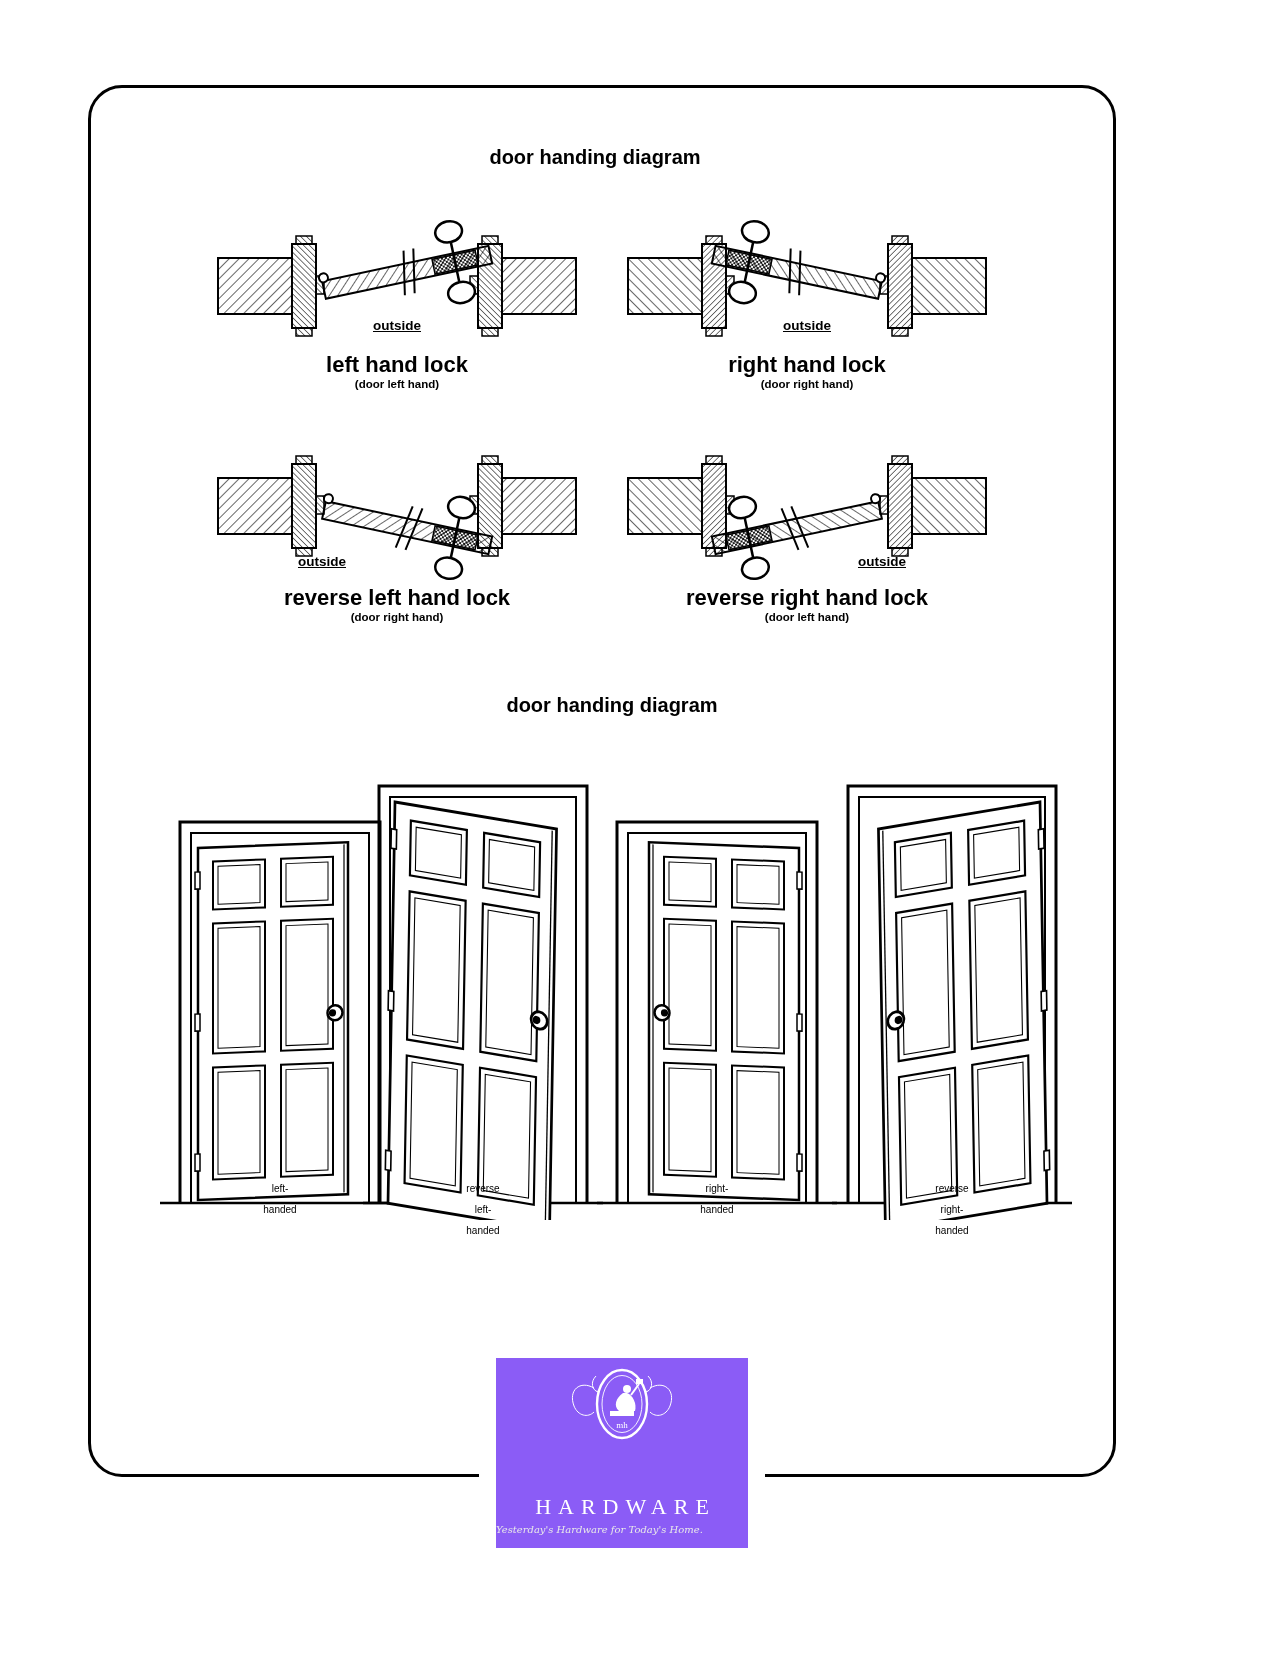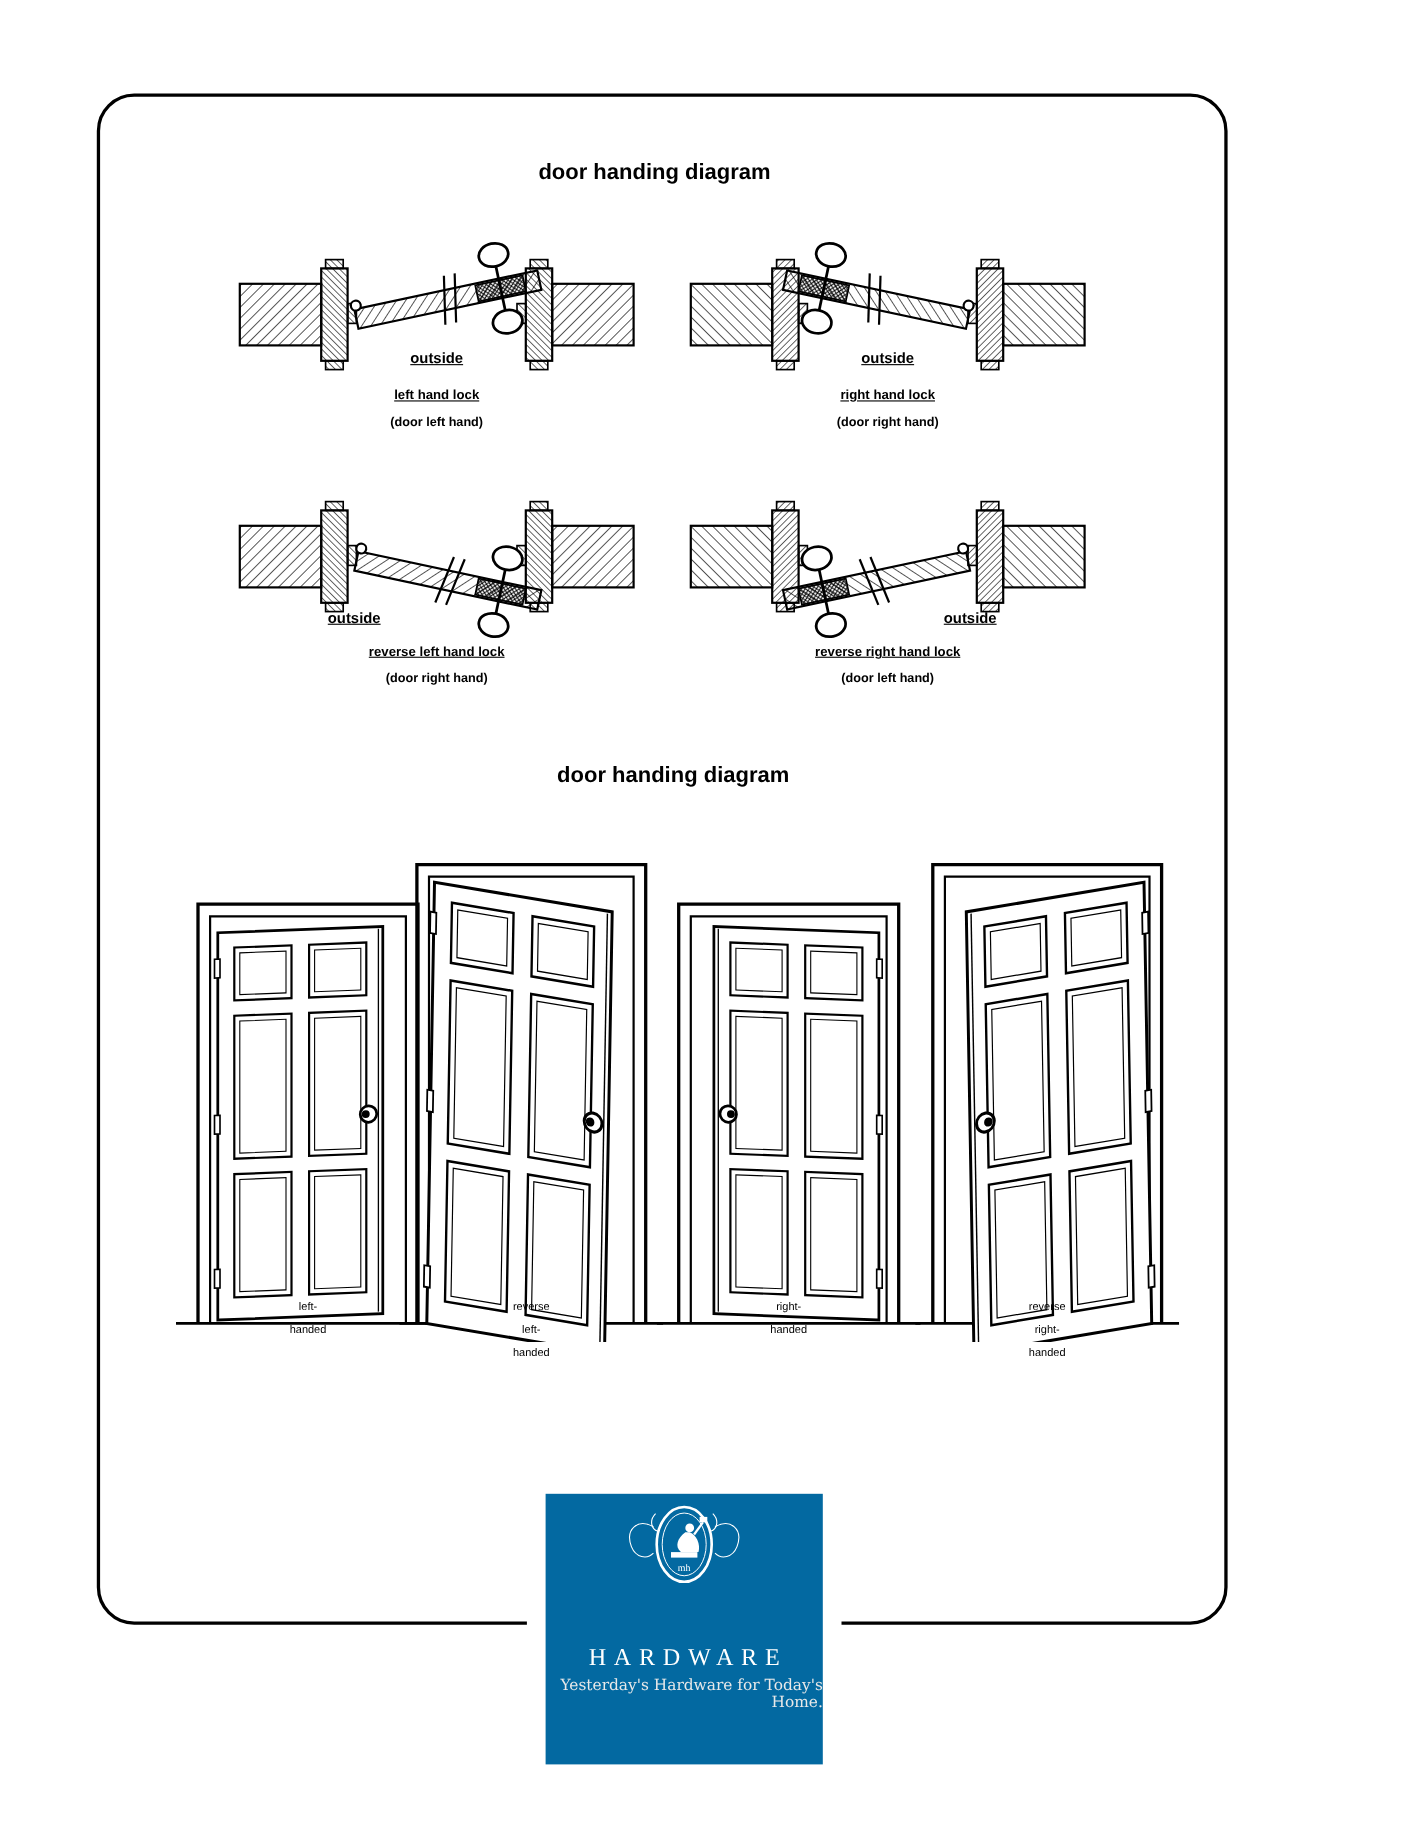--- a/index.html
+++ b/index.html
@@ -11,40 +11,40 @@
   #border-frame{
     left:88px;top:85px;width:1022px;height:1386px;
     border:3px solid #000;border-radius:34px;
   }
   .sec-title{width:400px;text-align:center;font-weight:bold;font-size:20px;line-height:26px;}
   .sec-title span{display:block;}
   .plan-cell{width:370px;height:230px;}
   .plan-cell svg{position:absolute;left:0;top:0;}
   .lbl{position:absolute;text-align:center;font-weight:bold;}
   .lbl-outside{font-size:13.5px;text-decoration:underline;}
-  .lbl-name{font-size:12px;left:0;width:370px;text-decoration:underline;}
+  .lbl-name{font-size:22px;left:0;width:370px;}
   .lbl-sub{font-size:11.5px;left:0;width:370px;}
   .door-cell{width:240px;height:450px;}
   .door-label{width:240px;text-align:center;font-weight:normal;font-size:10px;line-height:21px;}
   .door-label span{display:block;}
   #logo-wrap{left:479px;top:1350px;width:286px;height:204px;background:#ffffff;}
-  #logo-box{position:absolute;left:17px;top:8px;width:252px;height:246px;background:#0369a1;}
+  #logo-box{position:absolute;left:17px;top:8px;width:252px;height:190px;background:#8b5cf6;}
   #logo-crest{position:absolute;left:0;top:4px;}
   #logo-script{
     position:absolute;left:0;top:84px;width:252px;text-align:center;
     font-family:"DejaVu Serif",serif;font-style:italic;font-weight:bold;
     font-size:40px;color:#fff;letter-spacing:0px;
   }
   #logo-caps{
     position:absolute;left:0;top:136px;width:252px;text-align:center;
     font-family:"Liberation Serif",serif;font-size:22px;color:#fff;letter-spacing:7px;text-indent:7px;
   }
   #logo-tagline{
-    position:absolute;left:0;top:166px;width:252px;text-align:right;
-    font-family:"DejaVu Serif",serif;font-size:14px;color:#e9e9e9;
+    position:absolute;left:0;top:166px;width:252px;text-align:left;
+    font-family:"DejaVu Serif",serif;font-style:italic;font-size:10px;color:#e9e9e9;
   }
 </style>
 </head>
 <body>
 
 <svg width="0" height="0" style="position:absolute" aria-hidden="true">
   <defs>
     <pattern id="hw" patternUnits="userSpaceOnUse" width="7" height="7" patternTransform="rotate(45)">
       <line x1="0" y1="0" x2="0" y2="7" stroke="#000" stroke-width="1.2"></line>
     </pattern>

